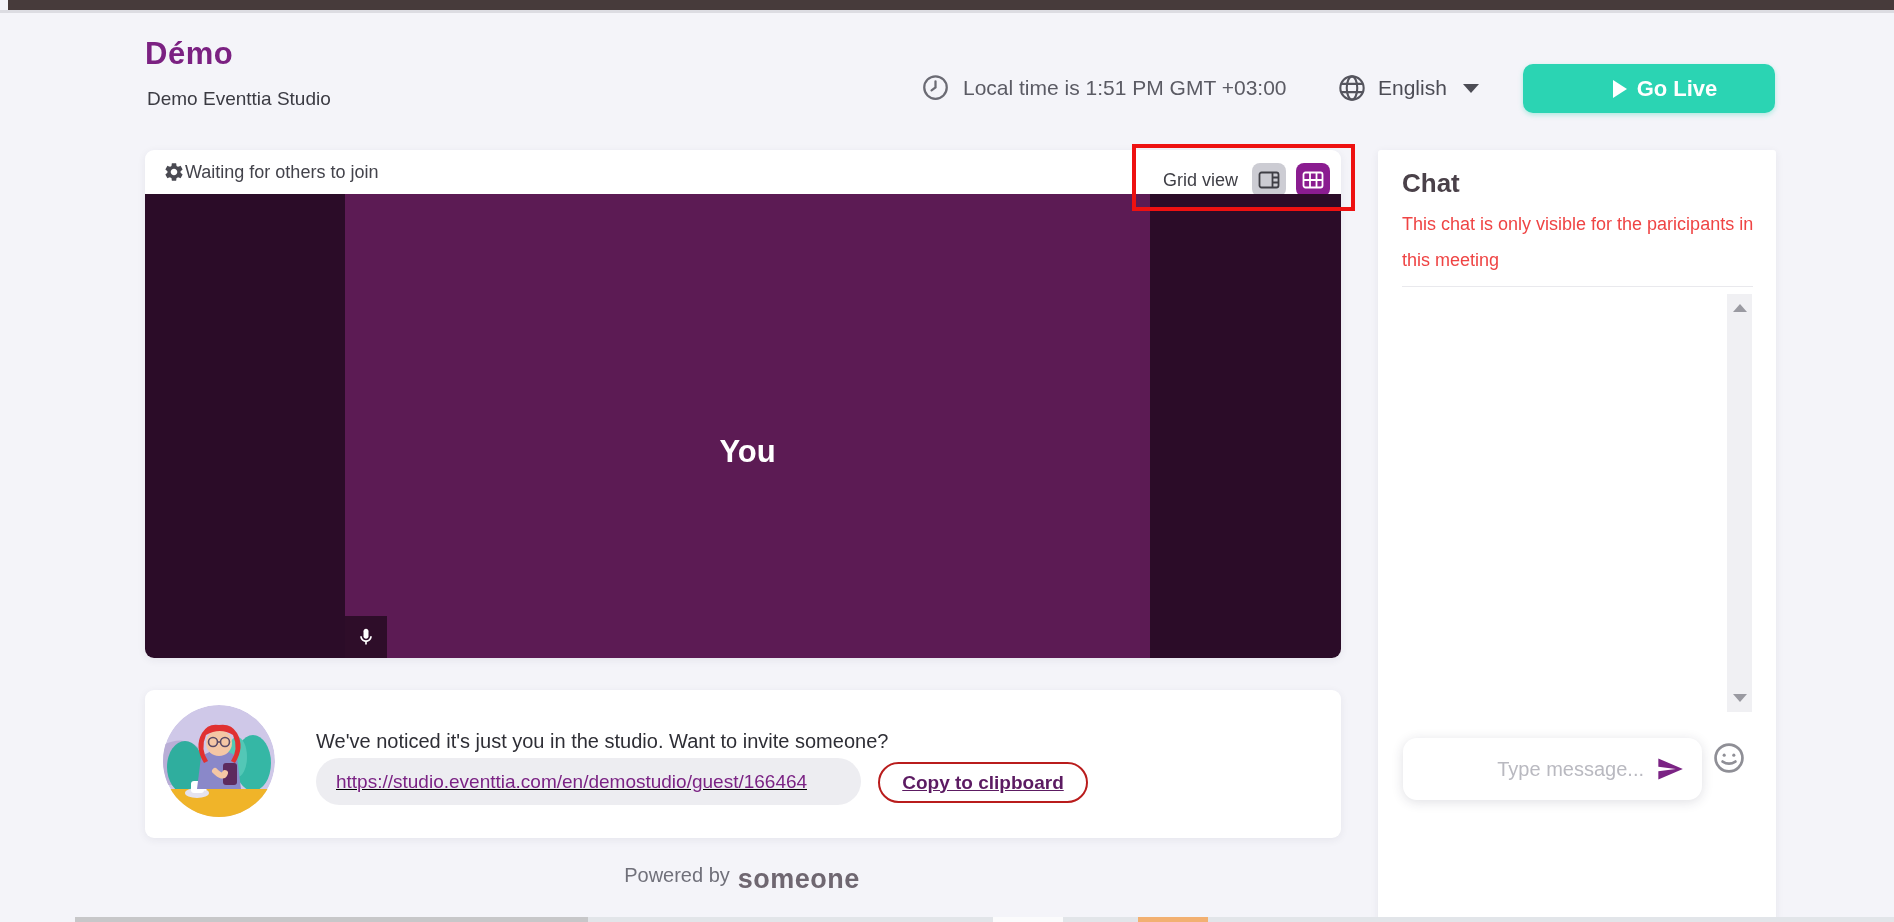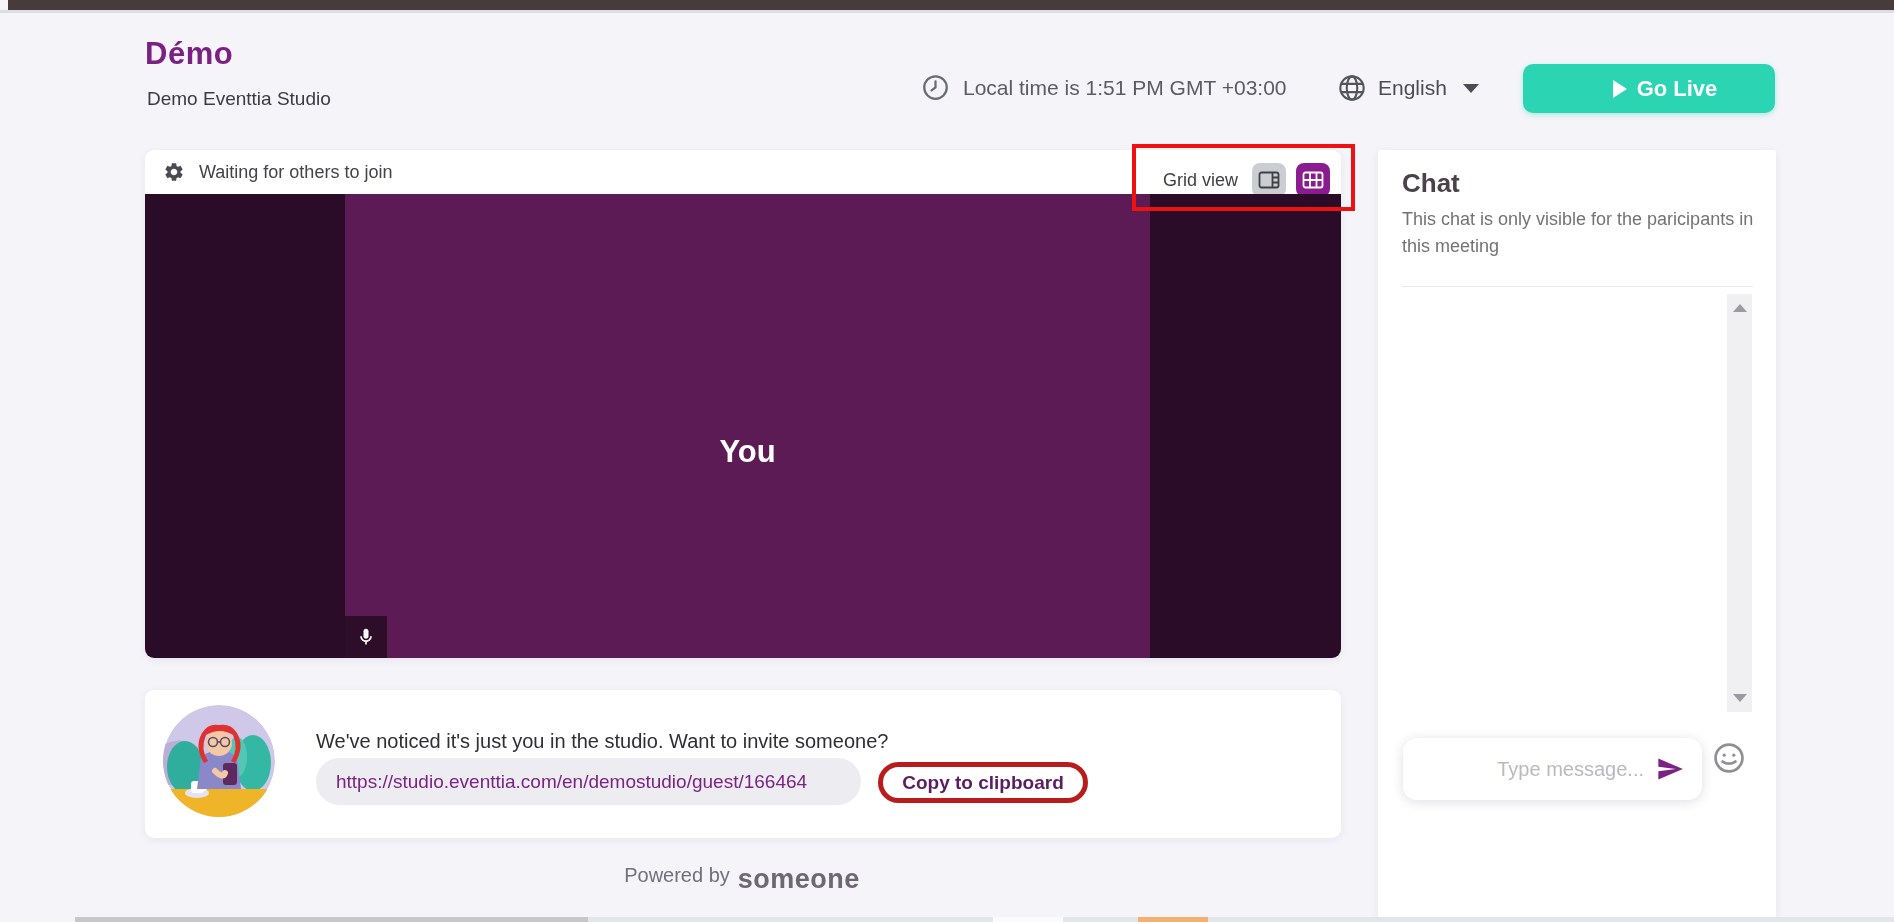--- a/index.html
+++ b/index.html
@@ -25,21 +25,21 @@
   .go-live{ position:absolute; left:1523px; top:64px; width:252px; height:49px;
     background:#2bd4b3; border:none; border-radius:10px; display:flex; align-items:center; justify-content:center; gap:10px;
     color:#ffffff; font-size:22px; font-weight:700; cursor:pointer; font-family:inherit;
     box-shadow:0 2px 5px rgba(43,212,179,.35);padding-left:32px; }
   .play-tri{ width:0; height:0; border-top:9px solid transparent; border-bottom:9px solid transparent; border-left:14px solid #ffffff; }
 
   
   .stage-card{ position:absolute; left:145px; top:150px; width:1196px; height:508px;
     background:#ffffff; border-radius:9px; box-shadow:0 2px 8px rgba(40,40,70,.07); overflow:hidden; }
   .stage-toolbar{ position:absolute; left:0; top:0; right:0; height:44px; display:flex; align-items:center; justify-content:space-between; }
-  .stage-status{ display:flex; align-items:flex-end; gap:14px; padding-left:18px; color:#43434b; font-size:18px; }
+  .stage-status{ display:flex; align-items:flex-end; padding-left:18px; color:#43434b; font-size:18px; }
   .gear-btn{ background:none; border:none; cursor:pointer; display:flex; align-items:center; padding:0; }
   .view-controls{ display:flex; align-items:center; gap:10px; padding-right:11px;margin-top:16px; }
   .view-label{ color:#3f3f46; font-size:18px; margin-right:4px; }
   .toggle-btn{ width:34px; height:34px; border:none; border-radius:8px; display:flex; align-items:center; justify-content:center; cursor:pointer; }
   .toggle-btn.inactive{ background:#ccccd3; }
   .toggle-btn.active{ background:#8a1c90; }
 
   .video-area{ position:absolute; left:0; top:44px; right:0; bottom:0; background:#2b0c28; }
   .video-center{ position:absolute; left:200px; top:0; width:805px; height:100%; background:#5c1b54; }
   .you-label{ position:absolute; left:0; right:0; top:50%; transform:translateY(-58%); text-align:center; color:#ffffff; font-size:31px; font-weight:700;margin-top:29px; }
@@ -48,35 +48,35 @@
   
   .annotation-box{ position:absolute; left:1132px; top:144px; width:223px; height:67px;
     border:4px solid #ee1111; pointer-events:none; z-index:30; }
 
   
   .invite-card{ position:absolute; left:145px; top:690px; width:1196px; height:148px;
     background:#ffffff; border-radius:9px; box-shadow:0 2px 8px rgba(40,40,70,.07); }
   .invite-avatar{ position:absolute; left:18px; top:15px; width:112px; height:112px; border-radius:50%; overflow:hidden; }
   .invite-message{ position:absolute; left:171px; top:40px; font-size:20px; color:#2e2e35; }
   .invite-link{ position:absolute; left:171px; top:68px; width:545px; height:47px; background:#ededf1; border-radius:24px;
-    display:flex; align-items:center; padding:0 20px; cursor:pointer; }
+    display:flex; align-items:center; padding:0 20px; cursor:pointer;text-decoration:underline; }
   .invite-link span{ color:#7b2384; font-size:19px; white-space:nowrap; overflow:hidden; }
   .copy-btn{ position:absolute; left:733px; top:72px; width:210px; height:41px; background:#ffffff;
-    border:5px solid #b91c1c; border-radius:21px; color:#5c1b62; font-size:19px; font-weight:700; cursor:pointer; font-family:inherit; }
+    border:2px solid #b91c1c; border-radius:21px; color:#5c1b62; font-size:19px; font-weight:700; cursor:pointer; font-family:inherit;text-decoration:underline; }
 
   
   .powered{ position:absolute; left:742px; top:864px; transform:translateX(-50%); display:flex; align-items:flex-start; gap:8px; }
   .powered-text{ color:#70707a; font-size:20px; }
   .powered-brand{ color:#6f6771; font-size:27px; font-weight:700; letter-spacing:.5px; }
 
   
   .chat-card{ position:absolute; left:1378px; top:150px; width:398px; height:808px;
     background:#ffffff; border-radius:3px; box-shadow:0 2px 8px rgba(40,40,70,.07); }
   .chat-title{ position:absolute; left:24px; top:18px; font-size:26px; font-weight:700; color:#4a4149; }
-  .chat-sub{ position:absolute; left:24px; top:56px; width:352px; font-size:18px; line-height:27px; color:#737373; }
+  .chat-sub{ position:absolute; left:24px; top:56px; width:352px; font-size:18px; line-height:36px; color:#ef4444; }
   .chat-divider{ position:absolute; left:24px; top:136px; width:351px; height:1px; background:#e9e9ed; }
   .chat-scrollbar{ position:absolute; left:349px; top:144px; width:25px; height:418px; background:#f0f0f3; cursor:pointer; }
   .scroll-arrow-up{ position:absolute; left:50%; top:10px; transform:translateX(-50%); width:0; height:0;
     border-left:7px solid transparent; border-right:7px solid transparent; border-bottom:8px solid #9a9aa1; }
   .scroll-arrow-down{ position:absolute; left:50%; bottom:10px; transform:translateX(-50%); width:0; height:0;
     border-left:7px solid transparent; border-right:7px solid transparent; border-top:8px solid #9a9aa1; }
   .chat-input-wrap{ position:absolute; left:25px; top:588px; width:299px; height:62px; background:#ffffff;
     border-radius:14px; box-shadow:0 2px 12px rgba(40,40,70,.15); display:flex; align-items:center; }
   .chat-input{ flex:1; border:none; outline:none; background:transparent; padding:0 10px 0 22px;
     font-size:20px; color:#3c3c44; font-family:inherit; min-width:0;text-align:right; }

